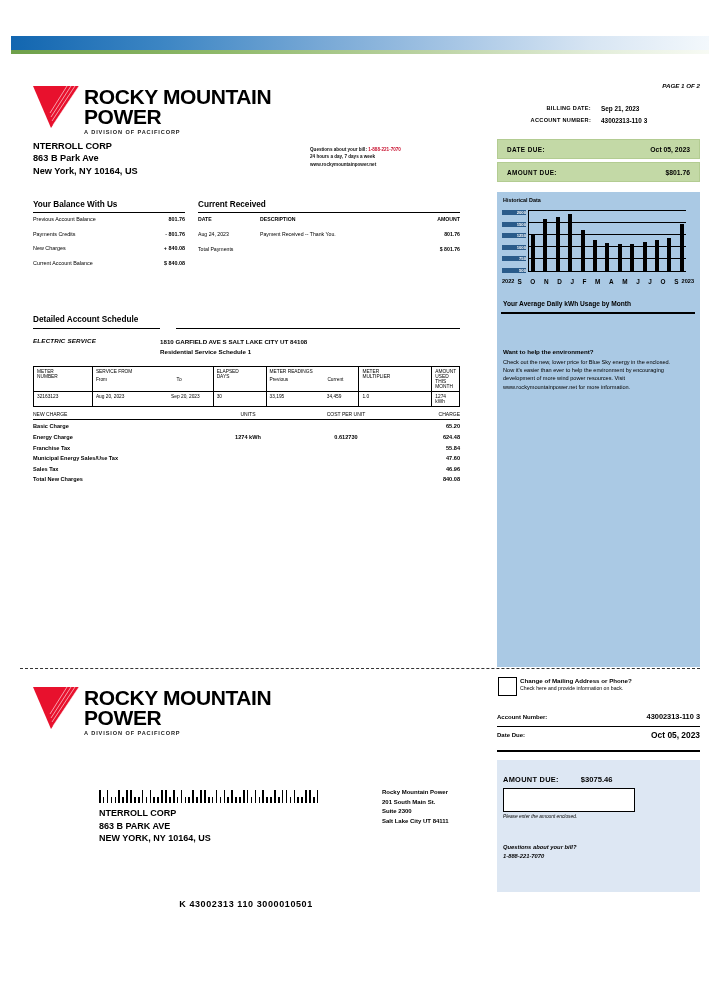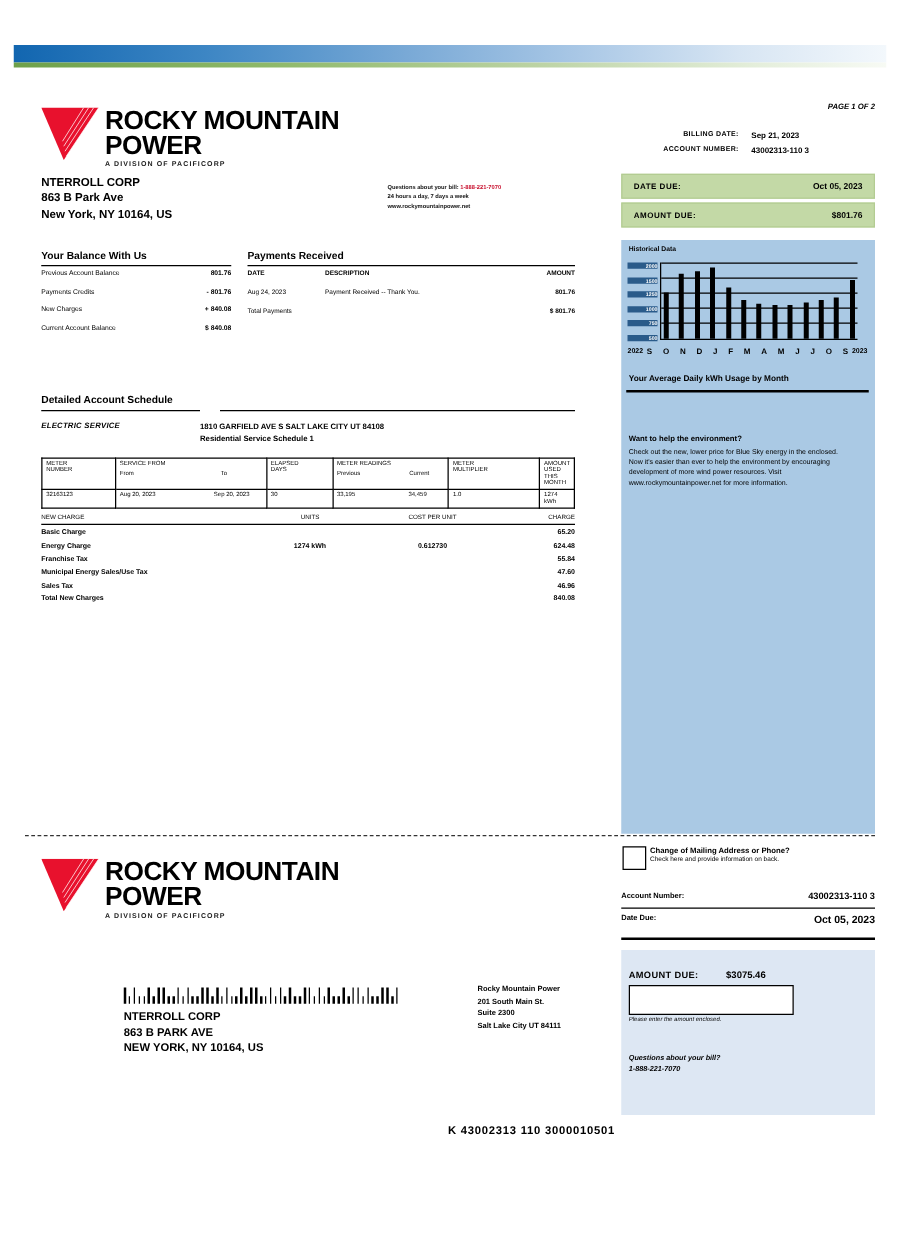--- a/index.html
+++ b/index.html
@@ -135,21 +135,21 @@
   .amtbox{position:absolute;left:503px;top:788px;width:130px;height:22px;border:1.6px solid #000;background:#fff;}
   .stub-note{position:absolute;left:503px;top:814px;font-size:4.8px;font-style:italic;}
   .stub-q{position:absolute;left:503px;top:843px;font-size:5.8px;font-style:italic;font-weight:bold;line-height:9px;}
 
   
   .barcode{position:absolute;left:99px;top:790px;display:flex;align-items:flex-end;height:13px;}
   .barcode i{display:block;width:1.6px;background:#000;margin-right:2.3px;}
   .lower-addr{position:absolute;left:99px;top:807px;font-size:9px;font-weight:bold;line-height:12.6px;}
   .remit{position:absolute;left:382px;top:788px;font-size:6px;font-weight:bold;line-height:9.6px;}
 
-  .refline{position:absolute;left:0;top:899px;width:492px;text-align:right;font-size:9px;font-weight:bold;letter-spacing:0.6px;}
+  .refline{position:absolute;left:0;top:899px;width:492px;text-align:center;font-size:9px;font-weight:bold;letter-spacing:0.6px;}
 </style>
 </head>
 <body>
 
 <div class="page">
 
   <div class="topband"></div>
   <div class="topband-green"></div>
 
   <div class="logo" style="left:33px;top:86px;">
@@ -282,21 +282,21 @@
       <div class="r">
         <span>New Charges</span>
         <span class="a">+ 840.08</span>
       </div>
       <div class="r">
         <span>Current Account Balance</span>
         <span class="a">$ 840.08</span>
       </div>
     </div>
 
-  <div class="sec" style="left:198px;top:200px;">Payments Received</div>
+  <div class="sec" style="left:198px;top:200px;">Current Received</div>
   <div class="rule" style="left:198px;top:212px;width:262px;"></div>
   <div class="pay">
     <div class="hdr">
       <span class="c1">DATE</span>
       <span class="c2">DESCRIPTION</span>
       <span class="c3">AMOUNT</span>
     </div>
     <div id="payments-rows">
         <div class="row">
           <span class="c1">Aug 24, 2023</span>

